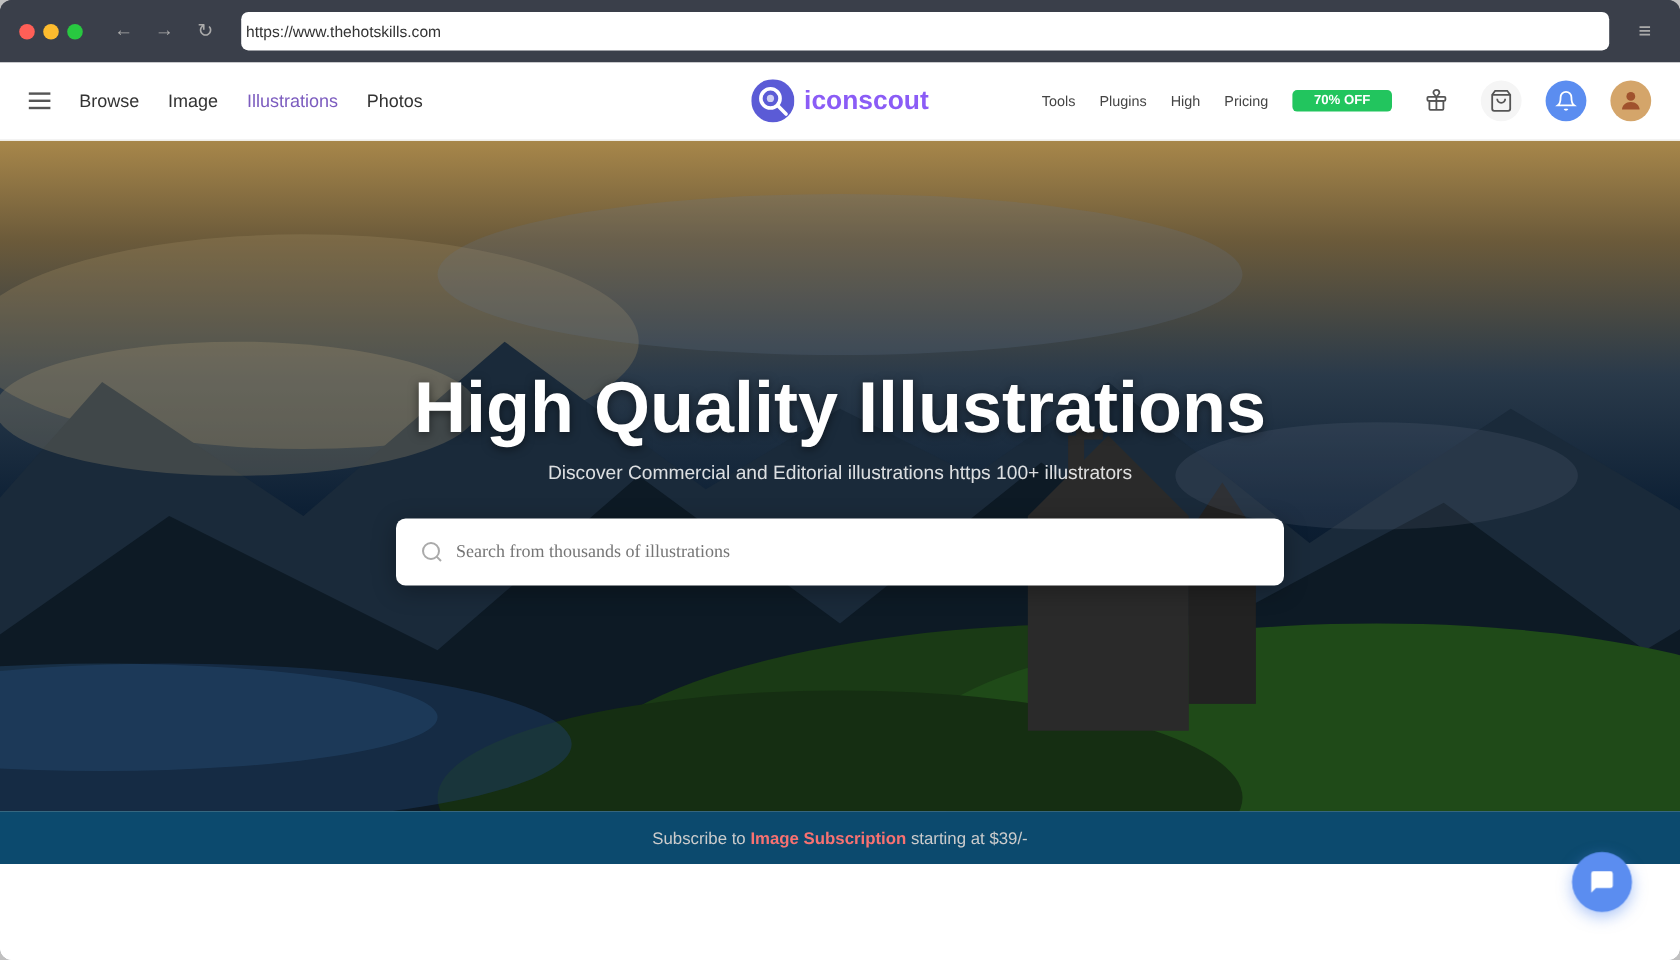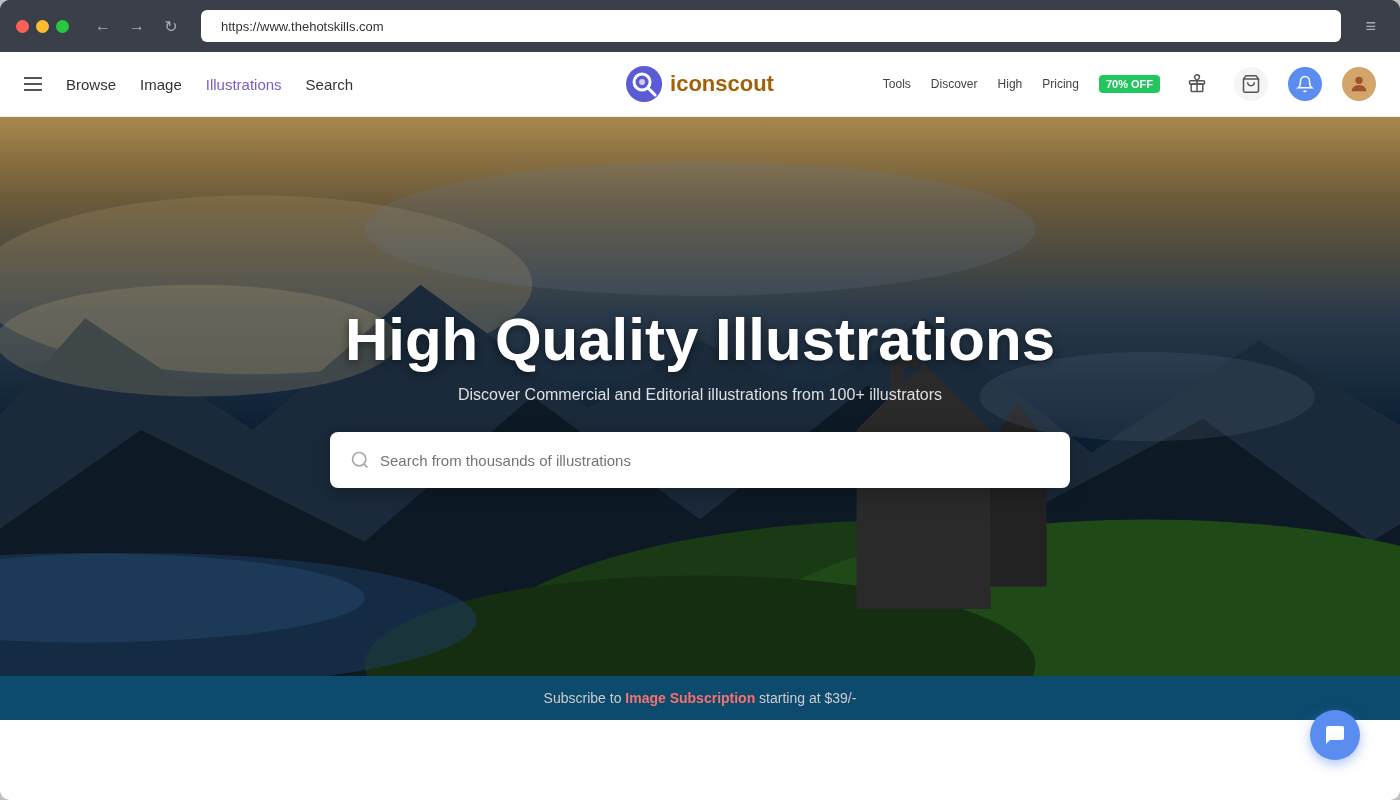--- a/index.html
+++ b/index.html
@@ -60,21 +60,21 @@
       border-radius: 50%;
     }
 
     .address-bar {
       flex: 1;
       background: white;
       border-radius: 6px;
       height: 32px;
       display: flex;
       align-items: center;
-      padding: 0 20px;
+      padding: 0 4px;
       font-size: 13px;
       color: #333;
       margin: 0 8px;
     }
 
     .browser-menu-btn {
       color: #aaa;
       font-size: 18px;
       cursor: pointer;
       padding: 4px 8px;
@@ -139,21 +139,21 @@
     }
 
     .logo-icon {
       width: 36px;
       height: 36px;
     }
 
     .logo-text {
       font-size: 22px;
       font-weight: 600;
-      color: #a16207;
+      color: #8b5cf6;
     }
 
     .nav-right {
       margin-left: auto;
       display: flex;
       align-items: center;
       gap: 20px;
     }
 
     .nav-right-link {
@@ -161,21 +161,21 @@
       color: #444;
       text-decoration: none;
       cursor: pointer;
     }
 
     .pricing-badge {
       background: #22c55e;
       color: white;
       font-size: 11px;
       font-weight: 700;
-      padding: 3px 7px;
+      padding: 3px 18px;
       border-radius: 4px;
     }
 
     .nav-icon-btn {
       width: 34px;
       height: 34px;
       border-radius: 50%;
       display: flex;
       align-items: center;
       justify-content: center;
@@ -263,20 +263,21 @@
       margin: 0 auto;
     }
 
     .search-input {
       flex: 1;
       border: none;
       outline: none;
       font-size: 15px;
       color: #b91c1c;
       background: transparent;
+      font-family: Liberation Serif, serif;
     }
 
     
     .subscribe-bar {
       background: #0c4a6e;
       height: 44px;
       display: flex;
       align-items: center;
       justify-content: center;
       flex-shrink: 0;
@@ -356,36 +357,36 @@
     <nav class="navbar">
       <div class="nav-left">
         <div class="hamburger-icon">
           <span></span>
             <span></span>
             <span></span>
         </div>
         <a class="nav-link">Browse</a>
         <a class="nav-link">Image</a>
         <a class="nav-link active">Illustrations</a>
-        <a class="nav-link">Search</a>
+        <a class="nav-link">Photos</a>
       </div>
 
       <div class="nav-logo">
         <svg class="logo-icon" viewBox="0 0 36 36" xmlns="http://www.w3.org/2000/svg">
           <circle cx="18" cy="18" r="18" fill="#5b5bd6"></circle>
           <circle cx="16" cy="16" r="8" fill="none" stroke="white" stroke-width="3"></circle>
           <line x1="22" y1="22" x2="29" y2="29" stroke="white" stroke-width="3" stroke-linecap="round"></line>
           <circle cx="16" cy="16" r="3" fill="white" opacity="0.7"></circle>
         </svg>
         <span class="logo-text">iconscout</span>
       </div>
 
       <div class="nav-right">
         <a class="nav-right-link">Tools</a>
-        <a class="nav-right-link">Discover</a>
+        <a class="nav-right-link">Plugins</a>
         <a class="nav-right-link">High</a>
         <a class="nav-right-link">Pricing</a>
         <span class="pricing-badge">70% OFF</span>
 
         <div class="nav-icon-btn">
 
           <svg width="20" height="20" viewBox="0 0 24 24" fill="none" stroke="#555" stroke-width="1.8">
             <rect x="3" y="8" width="18" height="4" rx="1"></rect>
             <rect x="5" y="12" width="14" height="9" rx="1"></rect>
             <line x1="12" y1="8" x2="12" y2="21"></line>
@@ -446,21 +447,21 @@
           <ellipse cx="200" cy="450" rx="300" ry="60" fill="rgba(30,60,100,0.5)"></ellipse>
           <ellipse cx="150" cy="430" rx="250" ry="40" fill="rgba(40,80,120,0.4)"></ellipse>
 
           <ellipse cx="250" cy="200" rx="180" ry="50" fill="rgba(180,160,120,0.25)"></ellipse>
           <ellipse cx="1100" cy="250" rx="150" ry="40" fill="rgba(100,110,130,0.2)"></ellipse>
         </svg>
       </div>
 
       <div class="hero-content">
         <h1 class="hero-title">High Quality Illustrations</h1>
-        <p class="hero-subtitle">Discover Commercial and Editorial illustrations from 100+ illustrators</p>
+        <p class="hero-subtitle">Discover Commercial and Editorial illustrations https 100+ illustrators</p>
 
         <div class="search-bar">
           <svg width="20" height="20" viewBox="0 0 24 24" fill="none" stroke="#aaa" stroke-width="2" style="margin-right:10px;flex-shrink:0;">
             <circle cx="11" cy="11" r="8"></circle>
             <line x1="21" y1="21" x2="16.65" y2="16.65"></line>
           </svg>
           <input class="search-input" type="text" placeholder="Search from thousands of illustrations" style="">
         </div>
       </div>
     </div>

